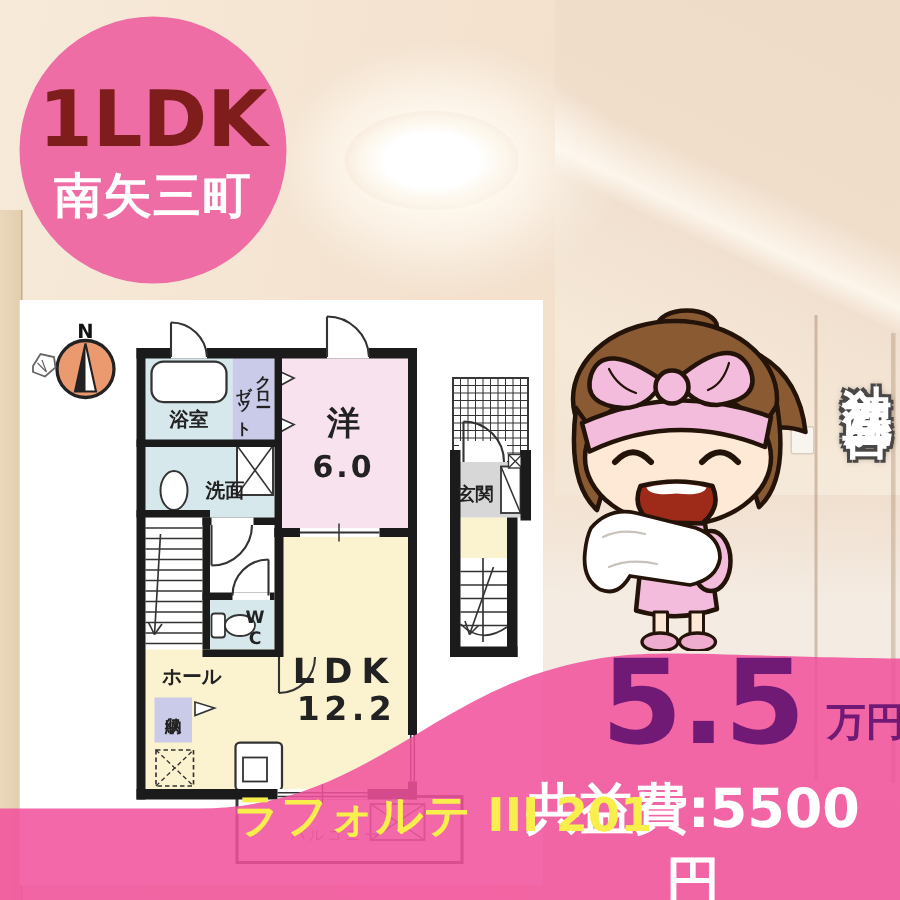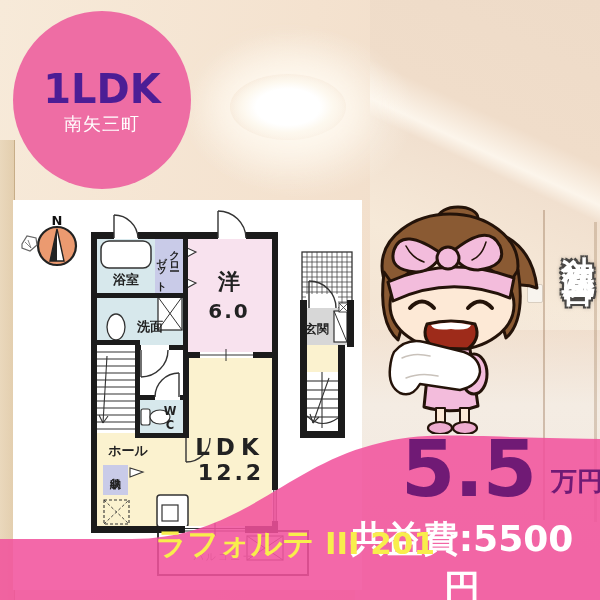--- a/index.html
+++ b/index.html
@@ -26,22 +26,22 @@
          border:1px solid #d9cec0;border-radius:2px;}
   
   .floorplan-panel{position:absolute;left:13px;top:200px;width:349px;height:390px;}
   .floorplan-panel svg{display:block;width:349px;height:390px;}
   .fp-label{font-weight:600;fill:#222;}
   .fp-vert{writing-mode:vertical-rl;text-orientation:upright;}
   
   .badge{position:absolute;left:13px;top:11px;width:178px;height:178px;border-radius:50%;
          display:flex;flex-direction:column;align-items:center;justify-content:center;gap:3px;
          text-align:center;line-height:1.1;}
-  .badge .l1{font-size:40px;font-weight:bold;color:#4c1d95;}
-  .badge .l2{font-size:18px;font-weight:normal;color:#fff;letter-spacing:1px;}
+  .badge .l1{font-size:52px;font-weight:bold;color:#7f1d1d;}
+  .badge .l2{font-size:32px;font-weight:bold;color:#fff;letter-spacing:1px;}
   .badge .l3{font-size:33px;font-weight:bold;}
   
   .mascot{position:absolute;left:372px;top:202px;width:168px;height:232px;}
   
   .v-banner{position:absolute;left:550px;top:230px;width:46px;height:195px;
          writing-mode:vertical-rl;text-orientation:upright;letter-spacing:4px;
          font-size:33px;font-weight:bold;color:#fff;line-height:1.1;
          text-shadow:-2px -2px 0 #4a4846,2px -2px 0 #4a4846,-2px 2px 0 #4a4846,2px 2px 0 #4a4846,0 0 5px rgba(70,66,62,.9);}
   
   .wave{position:absolute;left:0;top:0;width:600px;height:600px;pointer-events:none;}

